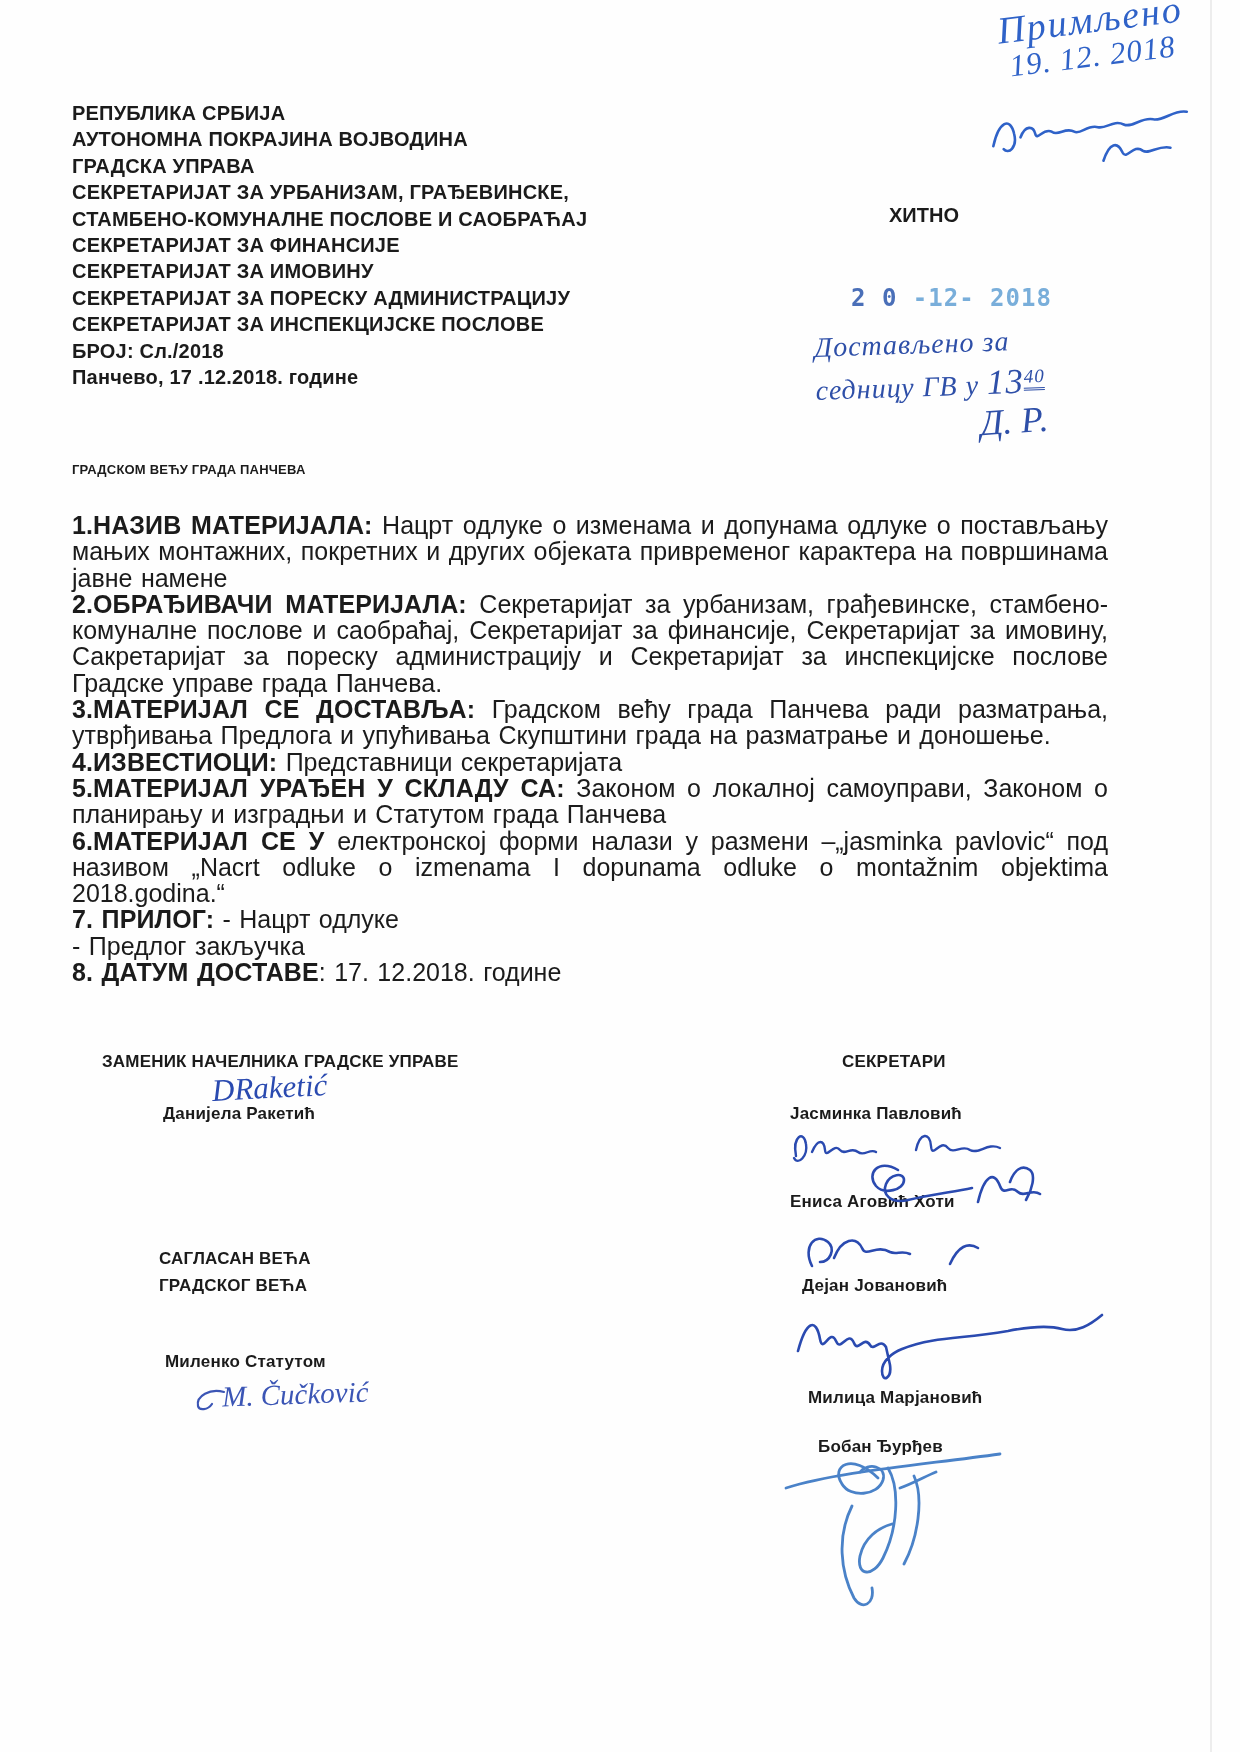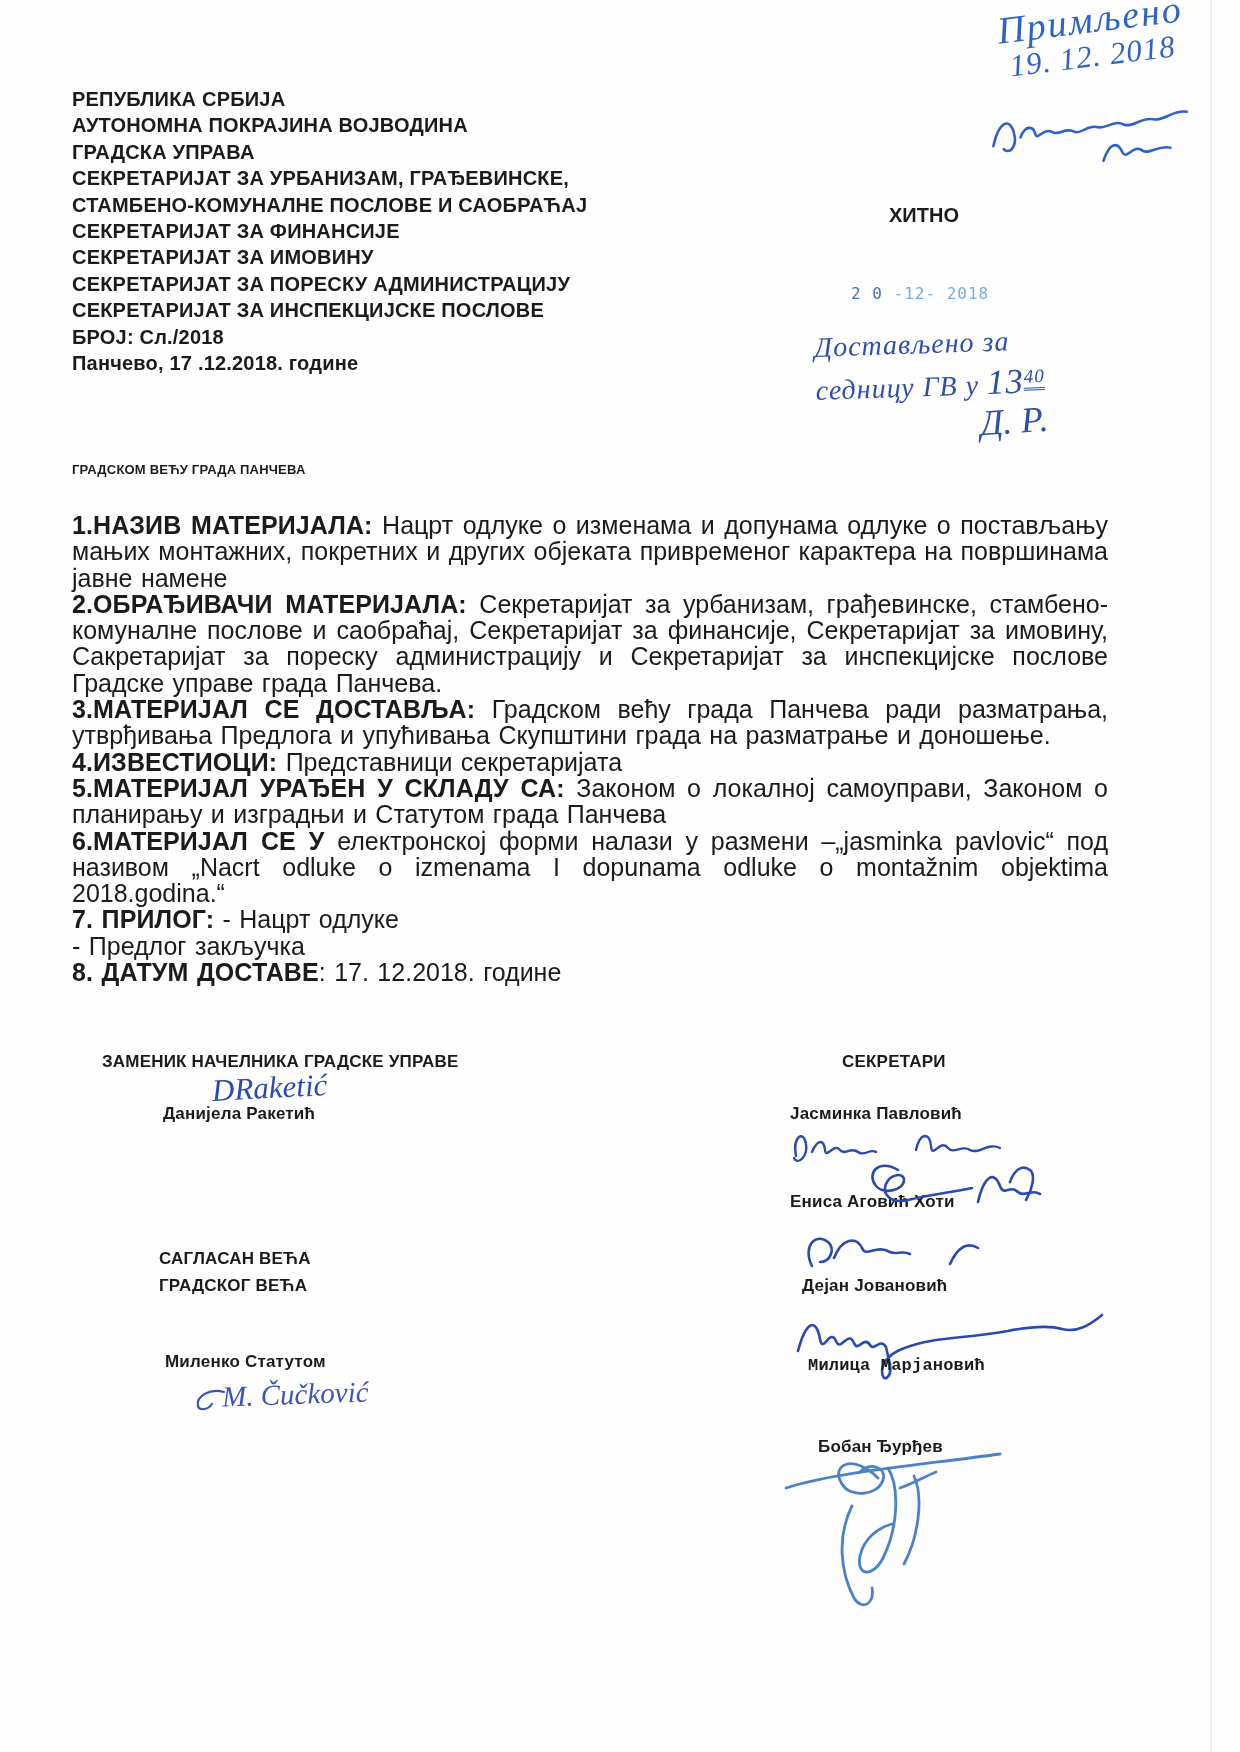--- a/index.html
+++ b/index.html
@@ -5,21 +5,21 @@
   html,body { margin:0; padding:0; background:#ffffff; }
   .page {
     position:relative; width:1240px; height:1752px;
     background:#fefefe; overflow:hidden;
     font-family:"Liberation Sans", sans-serif; color:#1b1b1b;
   }
   .scan-edge { position:absolute; top:0; right:28px; width:2px; height:1752px; background:#ededed; }
 
   
   .hdr {
-    position:absolute; left:72px; top:86px;
+    position:absolute; left:72px; top:100px;
     font-weight:bold; font-size:20px; line-height:26.4px; letter-spacing:.2px;
     white-space:nowrap;
   }
   .hdr .reg { font-weight:bold;margin-top:15px; }
   .urgent { position:absolute; left:889px; top:204px; font-weight:bold; font-size:20px; }
   .addressee { position:absolute; left:72px; top:462px; font-weight:bold; font-size:13px; letter-spacing:.2px; }
   .bodytext {
     position:absolute; left:72px; top:512px; width:1036px;
     font-size:25px; line-height:26.3px; text-align:justify; word-spacing:1.5px;
   }
@@ -31,22 +31,22 @@
   .received {
     position:absolute; left:995px; top:12px; color:#2f62c8;
     transform:rotate(-7deg); transform-origin:left top; line-height:1.05;
   }
   .received .l1 { font-size:38px; letter-spacing:2px; }
   .received .l2 { font-size:31px; letter-spacing:1px; padding-left:8px; }
   .rcv-scribble { position:absolute; left:983px; top:98px; transform:rotate(-6deg); }
 
   .stamp {
     position:absolute; left:851px; top:284px;
-    font-family:"DejaVu Sans Mono", monospace; font-weight:normal;
-    font-size:16px; letter-spacing:1px; color:#79aeda; white-space:nowrap;
+    font-family:"DejaVu Sans Mono", monospace; font-weight:bold;
+    font-size:24px; letter-spacing:1px; color:#79aeda; white-space:nowrap;
   }
   .stamp .dark { color:#4a6fb8; }
 
   .delivery { position:absolute; left:815px; top:326px; color:#2e4fa8; transform:rotate(-2deg); line-height:1.3; }
   .delivery .dl1 { font-size:28px; letter-spacing:1px; }
   .delivery .dl2 { font-size:28px; letter-spacing:1px; }
   .delivery .big { font-size:35px; }
   .delivery sup { font-size:19px; border-bottom:3px double #2e4fa8; padding-bottom:1px; }
   .initials { position:absolute; left:980px; top:400px; color:#2e4fa8; font-size:36px; transform:rotate(-4deg); }
 
@@ -146,21 +146,21 @@
     <g stroke="#2a4ab0" stroke-width="2.6">
       <path d="M14 38 C4 18 18 4 30 14 C38 21 32 34 22 34 M36 30 C44 10 58 8 64 20 C68 30 78 16 92 24 C98 27 104 22 112 26"></path>
       <path d="M152 36 C160 18 170 14 180 20"></path>
     </g>
   </svg>
   <div class="sig-label" style="left:802px; top:1276px;">Дејан Јовановић</div>
 
   <svg class="scr" style="left:790px; top:1303px;" width="320" height="88" viewBox="0 0 320 88">
     <path d="M8 48 C16 18 26 14 30 36 C33 52 40 24 46 38 C51 50 58 26 64 40 C68 50 74 32 80 42 C84 49 90 34 96 44 L100 62 C102 76 92 80 92 68 C92 58 102 50 112 46 C132 38 152 36 172 34 C192 32 206 30 218 28 C238 24 258 22 272 26 C287 30 300 22 312 12" stroke="#2a4ab0" stroke-width="2.6"></path>
   </svg>
-  <div class="sig-label" style="left:808px; top:1356px;font-family:Liberation Mono, monospace;">Милица Марјановић</div>
+  <div class="sig-label" style="left:808px; top:1388px;">Милица Марјановић</div>
 
   <div class="sig-label" style="left:818px; top:1437px;">Бобан  Ђурђев</div>
   <svg class="scr" style="left:782px; top:1446px;" width="230" height="170" viewBox="0 0 230 170">
     <g stroke="#4a82c8" stroke-width="2.8">
       <path d="M4 42 C55 26 130 20 218 8"></path>
       <path d="M96 32 C70 6 48 20 60 38 C68 52 96 50 101 34 C105 20 86 16 78 26"></path>
       <path d="M106 22 C118 42 116 82 101 112 C91 132 74 130 78 110 C82 92 96 82 110 78"></path>
       <path d="M70 60 C55 90 58 125 72 152 C80 165 93 158 90 142"></path>
       <path d="M132 30 C142 52 136 92 122 118 M118 42 C130 38 144 30 154 26"></path>
     </g>

